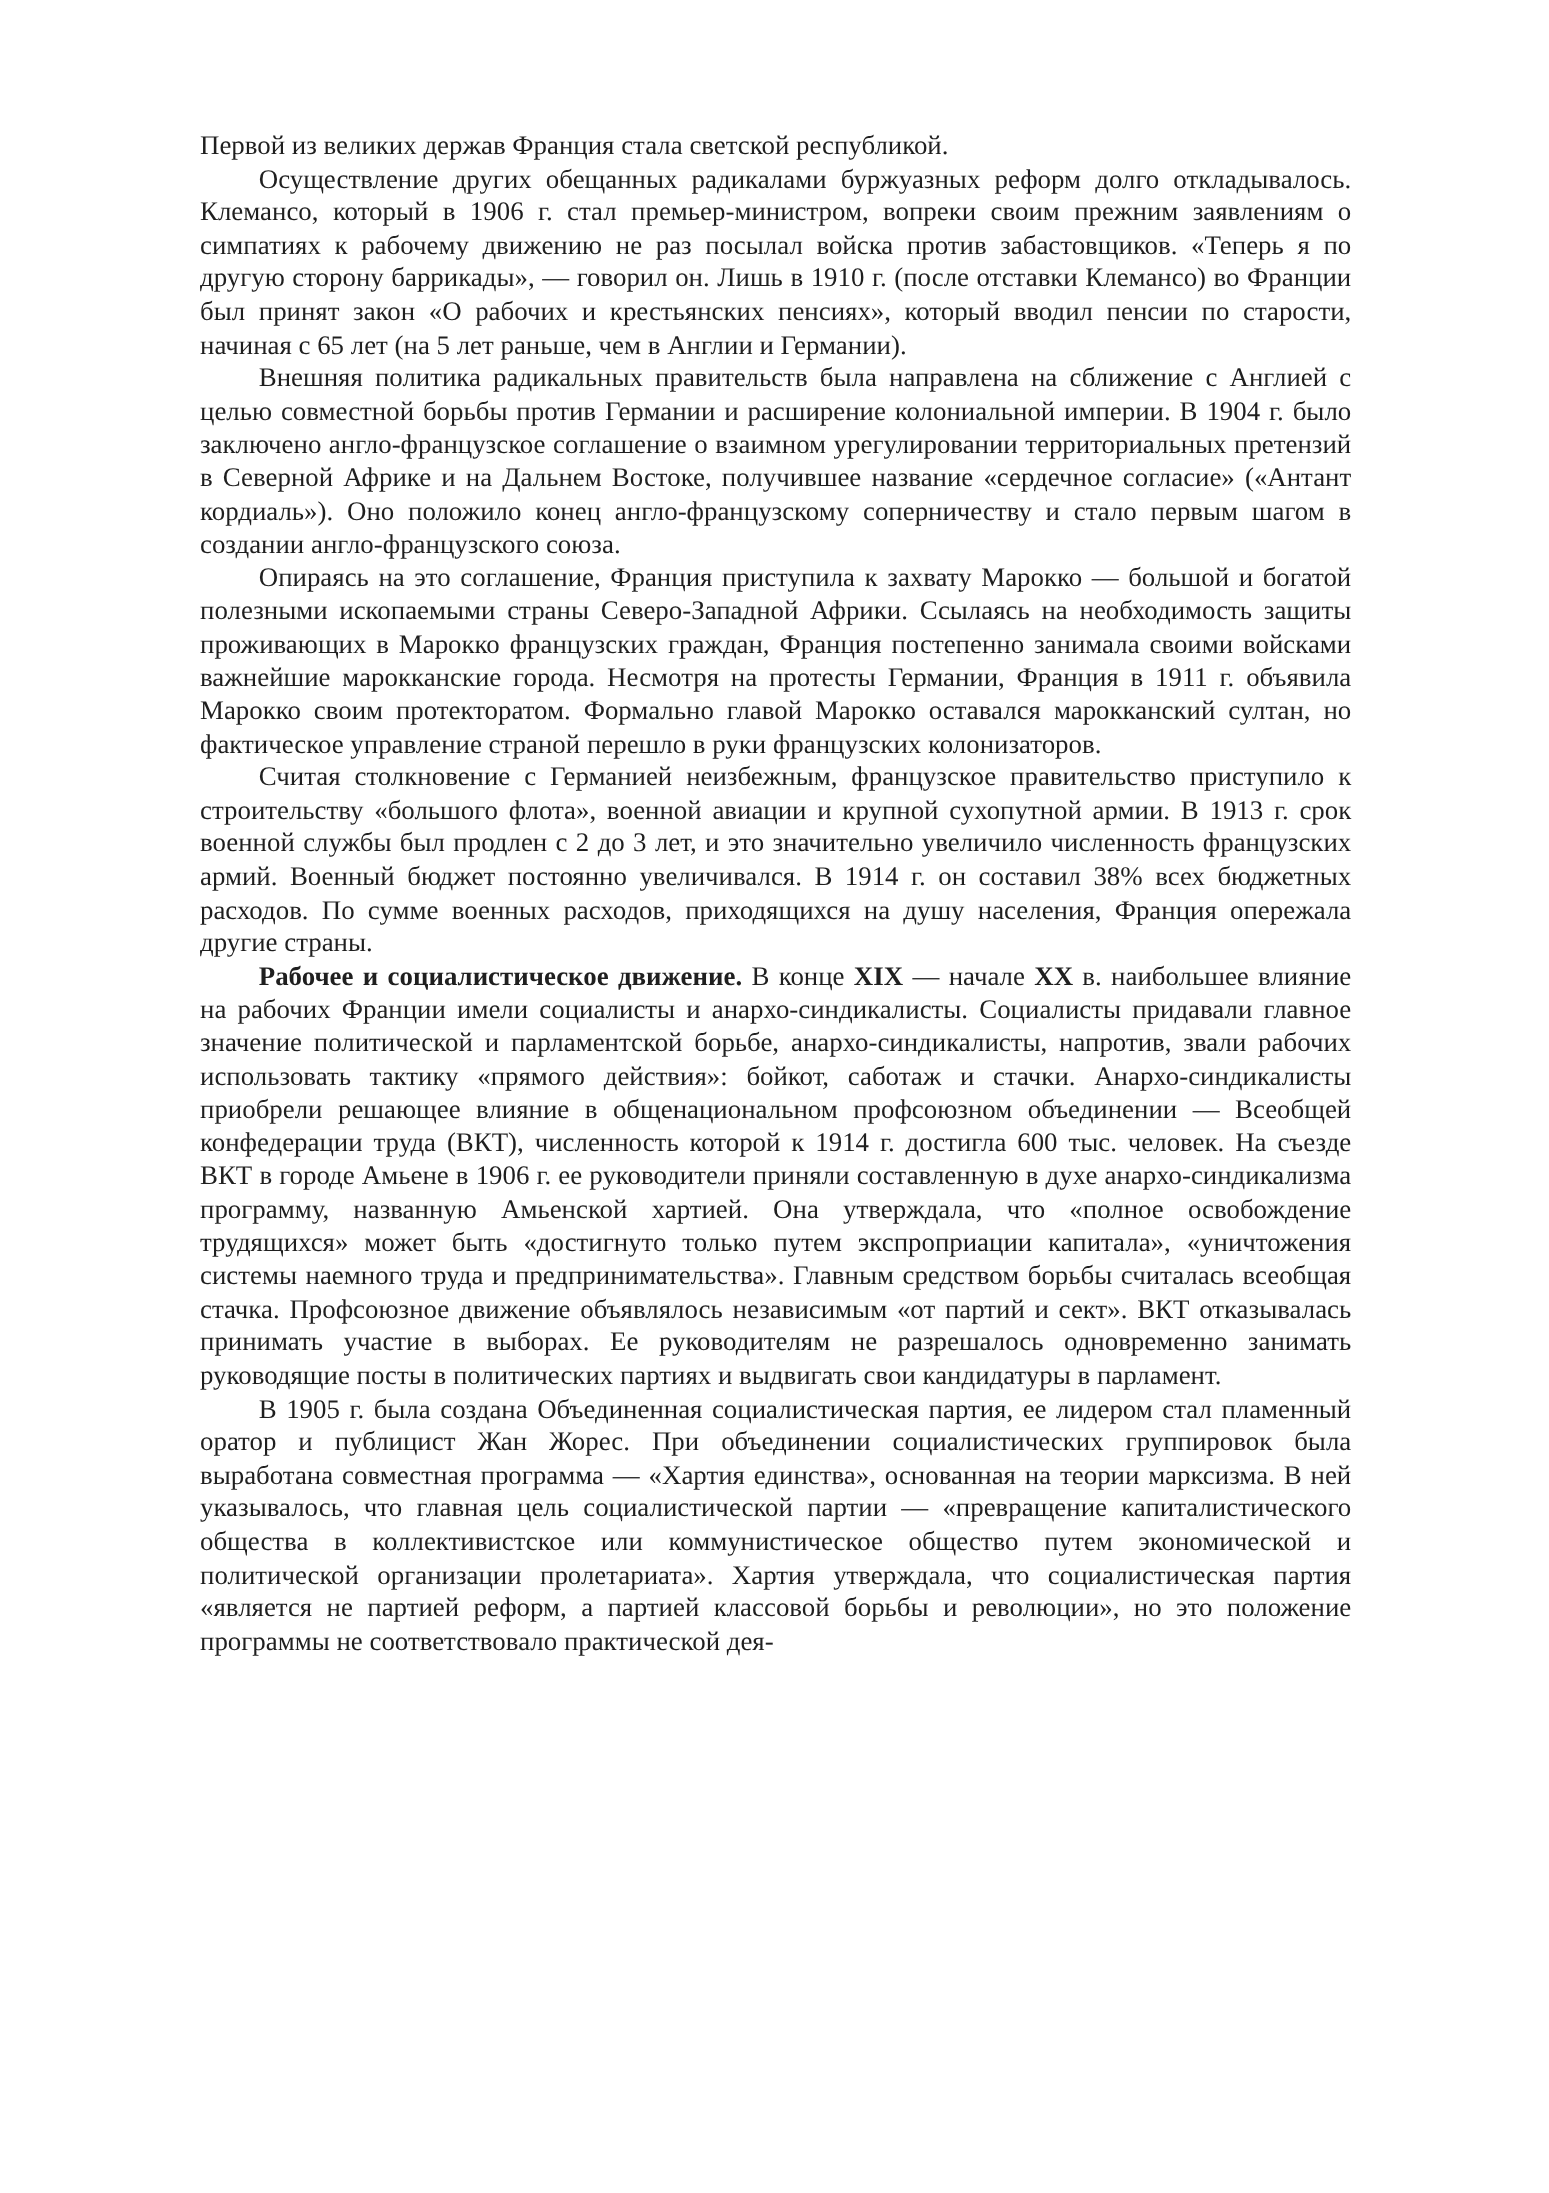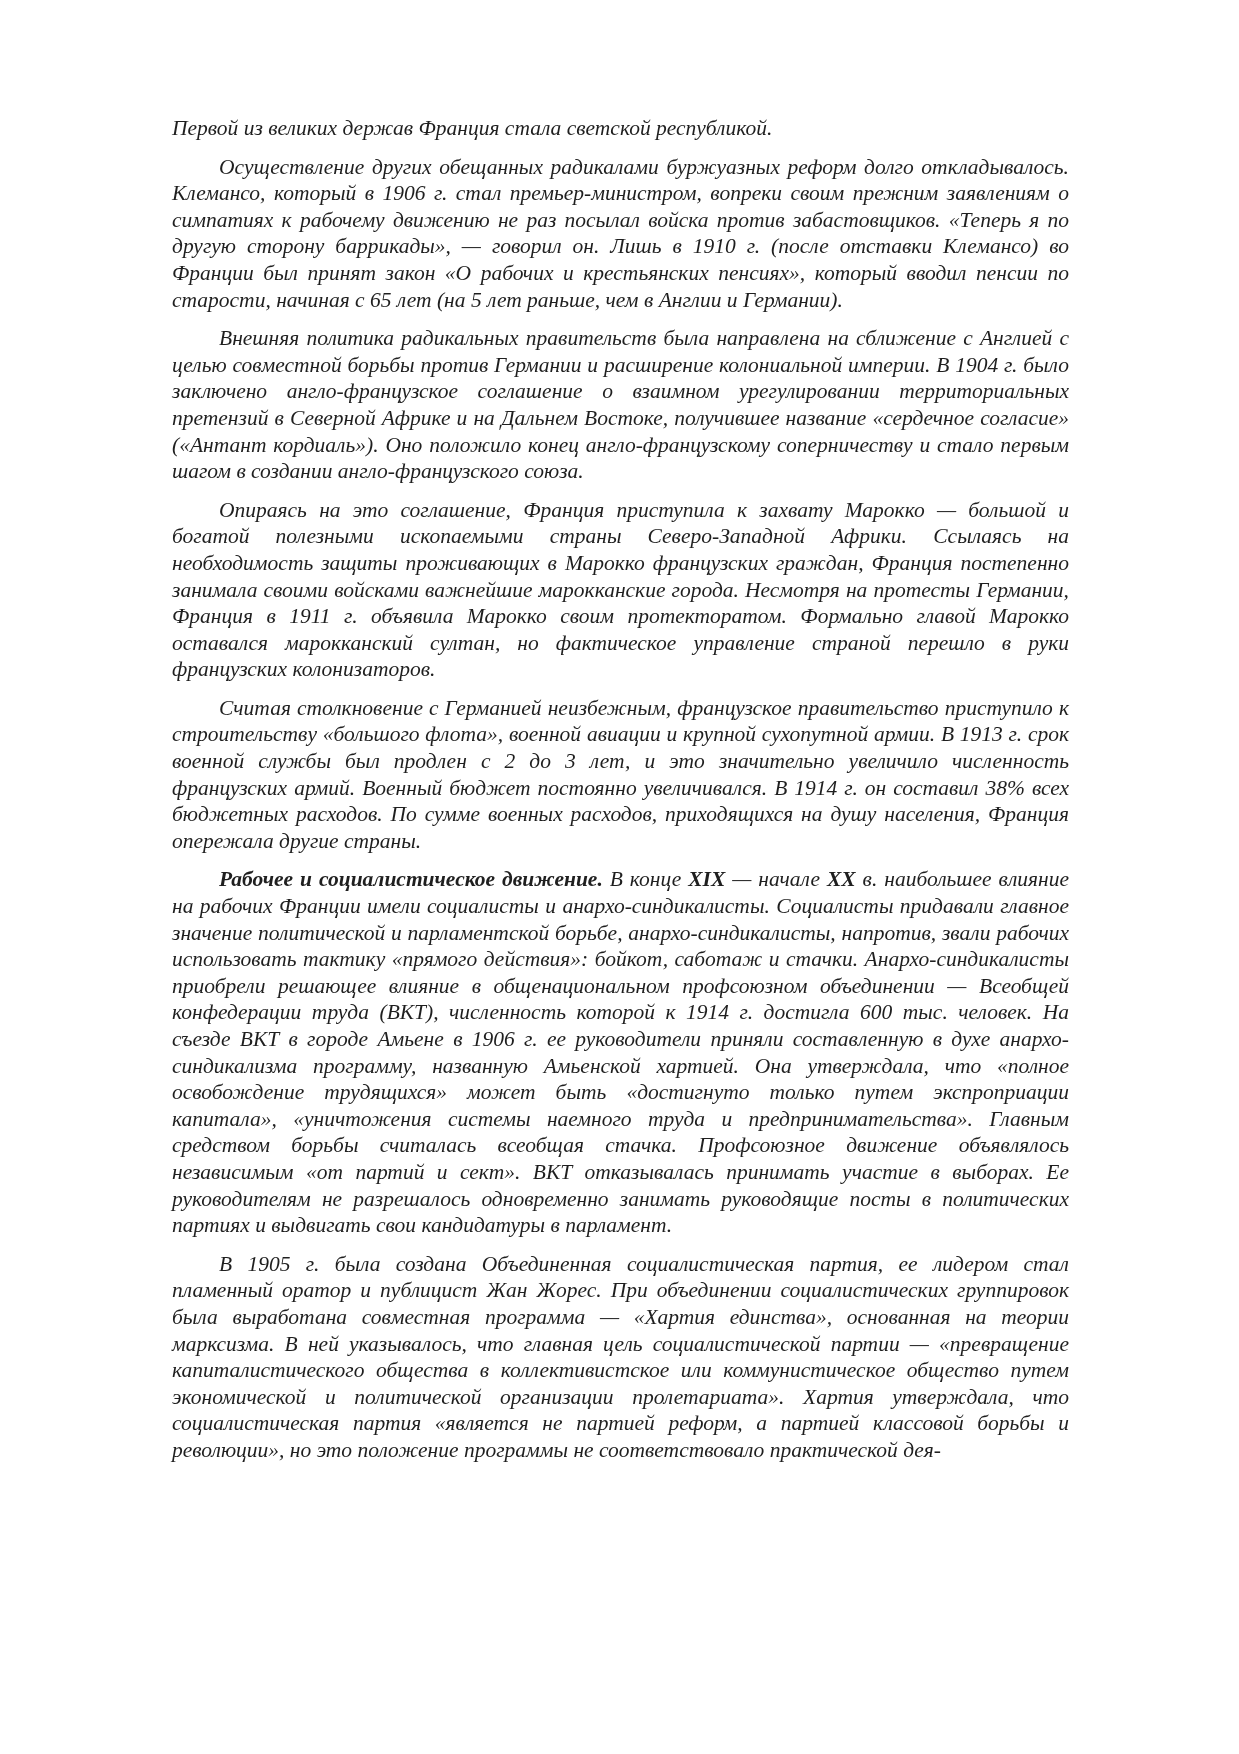--- a/index.html
+++ b/index.html
@@ -17,24 +17,23 @@
     overflow: hidden;
   }
   .text-block {
     font-family: "Liberation Serif", "DejaVu Serif", serif;
     font-size: 21.5px;
     line-height: 26.6px;
     color: #1f1f1f;
     text-align: justify;
   }
   .para {
-    margin: 12px;
+    margin: 0;
     padding: 0;
     text-indent: 0;
-    font-style: italic;
   }
   .para.indent {
     text-indent: 47px;
   }
   .bold {
     font-weight: bold;
   }
 </style>
 </head>
 <body>

